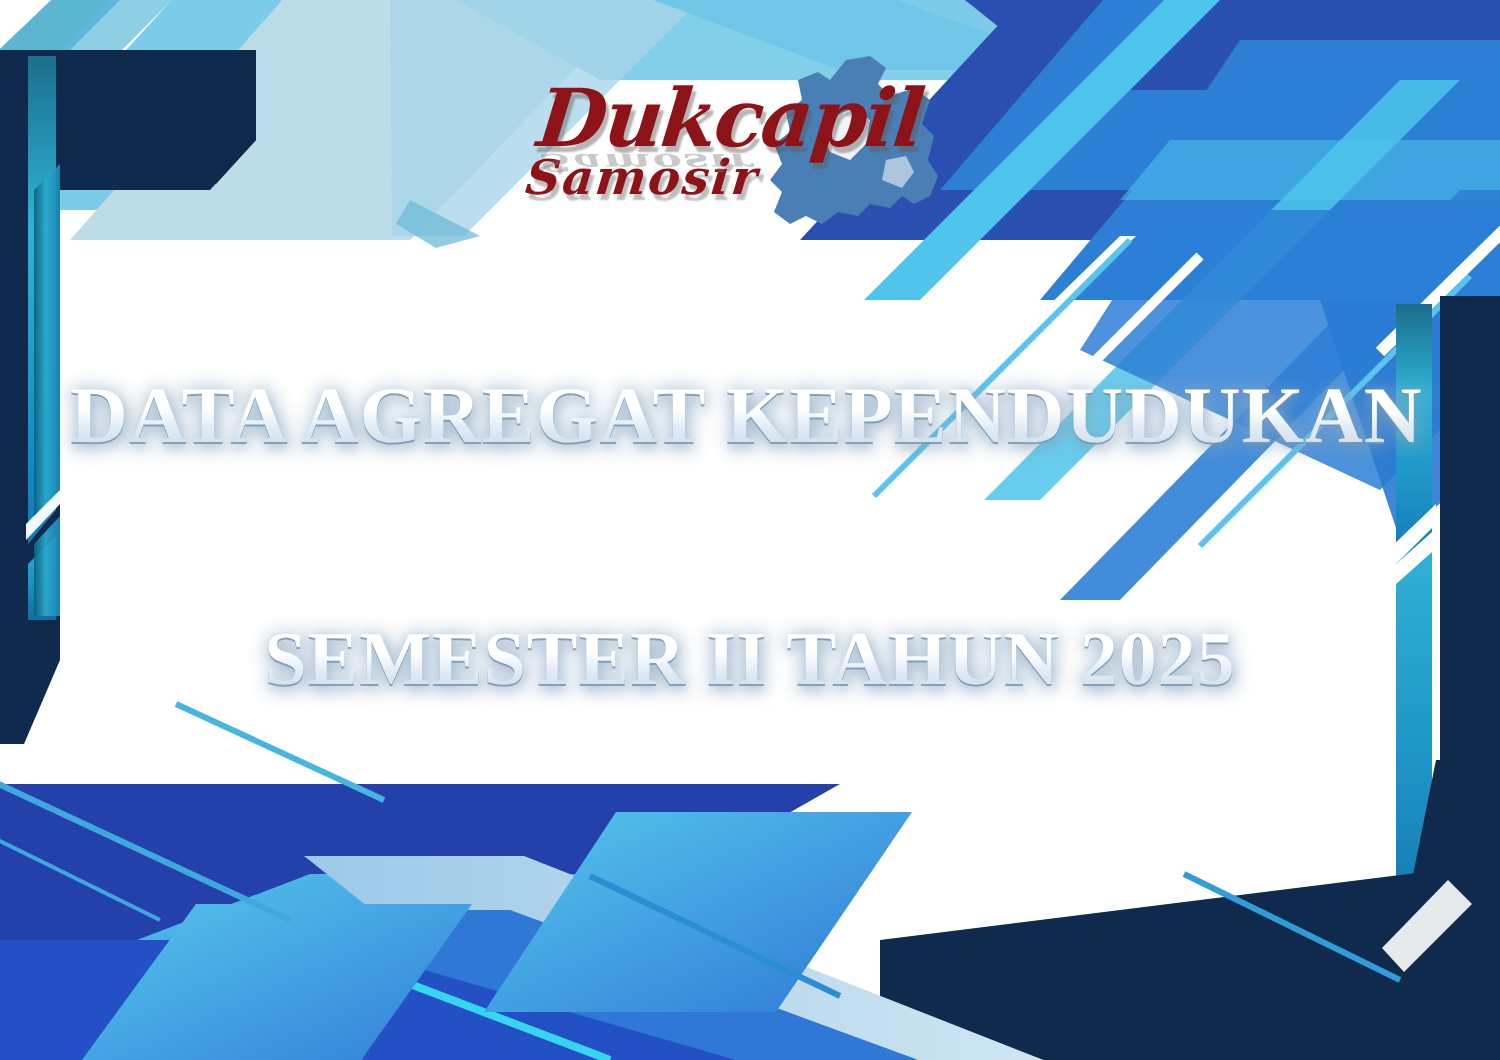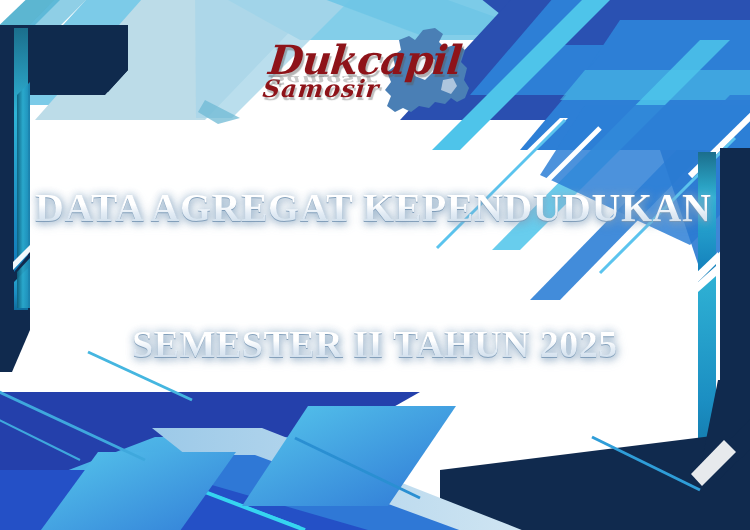--- a/index.html
+++ b/index.html
@@ -87,21 +87,21 @@
     text-shadow:0 0 0 rgba(0,0,0,0);
     filter:drop-shadow(0px 1px 0px rgba(120,150,180,.85))
            drop-shadow(0px 0px 5px rgba(150,180,205,.75))
            drop-shadow(1px 2px 3px rgba(110,140,170,.45));
     margin:0;
     white-space:nowrap;
   }
   #headline-2{margin-top:2px;}
   #subtitle{
     position:absolute;
-    left:35px;top:322px;
+    left:35px;top:308px;
     width:680px;
     text-align:center;
     font-family:"Liberation Serif", serif;
     font-weight:bold;
     font-size:38px;
     line-height:44px;
     letter-spacing:0.5px;
     color:#ffffff;
     background:linear-gradient(180deg,#ffffff 0%,#ffffff 42%,#e3ecf5 62%,#c2d4e5 100%);
     -webkit-background-clip:text;

